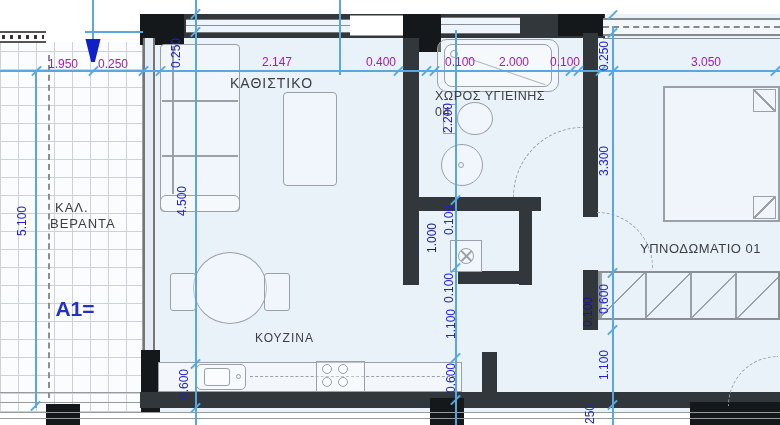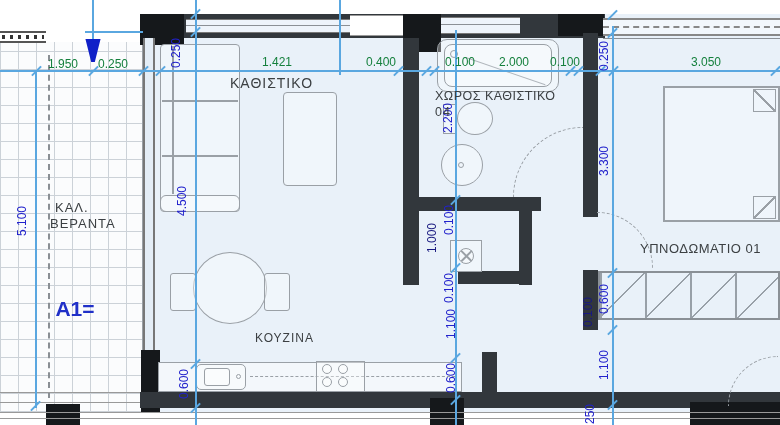--- a/index.html
+++ b/index.html
@@ -4,21 +4,21 @@
 <style>
   html,body{margin:0;padding:0;background:#fff;}
   #plan{position:relative;width:780px;height:425px;overflow:hidden;background:#fff;
         font-family:"Liberation Sans",sans-serif;}
   #plan *{position:absolute;box-sizing:border-box;}
   .fill{background:#e9f1f9;}
   .wall{background:#32373c;}
   .wall.blk{background:#15181b;}
   .dimline{background:#5aa7e0;}
   .tick{width:13px;height:2px;background:#5aa7e0;transform:rotate(-45deg);}
-  .dlh{color:#15803d;font-size:12px;height:14px;line-height:14px;text-align:center;white-space:nowrap;}
+  .dlh{color:#a21caf;font-size:12px;height:14px;line-height:14px;text-align:center;white-space:nowrap;}
   .dlv{color:#2222cc;font-size:12px;writing-mode:vertical-rl;transform:rotate(180deg);
        white-space:nowrap;text-align:center;line-height:13px;}
   .dlv.dark{color:#191980;}
   .rlabel{color:#3c4043;font-size:13px;letter-spacing:1px;white-space:nowrap;}
   .alabel{color:#2030c8;font-size:21px;font-weight:bold;text-align:center;white-space:nowrap;}
   .furn{border:1.5px solid #9aa0a6;background:rgba(255,255,255,0.35);}
   .thin{background:#9aa0a6;}
   .arc{border:1.5px dashed #9aa0a6;background:transparent;}
   .winline{background:#8b9096;}
 </style>
@@ -150,21 +150,21 @@
   <div class="tick" style="left:189px;top:31px;"></div>
   <div class="tick" style="left:189px;top:363px;"></div>
   <div class="tick" style="left:189px;top:407px;"></div>
 
   <div class="tick" style="left:29px;top:405px;"></div>
 
   <div style="left:84px;top:39px;width:18px;height:24px;background:#1020c8;clip-path:polygon(8% 0,92% 0,60% 96%,40% 96%);"></div>
 
   <div class="dlh" style="left:38px;top:57px;width:50px;">1.950</div>
   <div class="dlh" style="left:88px;top:57px;width:50px;">0.250</div>
-  <div class="dlh" style="left:252px;top:55px;width:50px;">1.421</div>
+  <div class="dlh" style="left:252px;top:55px;width:50px;">2.147</div>
   <div class="dlh" style="left:356px;top:55px;width:50px;">0.400</div>
   <div class="dlh" style="left:436px;top:55px;width:48px;">0.100</div>
   <div class="dlh" style="left:490px;top:55px;width:48px;">2.000</div>
   <div class="dlh" style="left:541px;top:55px;width:48px;">0.100</div>
   <div class="dlh" style="left:681px;top:55px;width:50px;">3.050</div>
 
   <div class="dlv" style="left:170px;top:33px;height:40px;">0.250</div>
   <div class="dlv" style="left:176px;top:178px;height:46px;">4.500</div>
   <div class="dlv" style="left:16px;top:198px;height:46px;">5.100</div>
   <div class="dlv" style="left:442px;top:95px;height:46px;">2.200</div>
@@ -175,21 +175,21 @@
   <div class="dlv" style="left:445px;top:358px;height:40px;">0.600</div>
   <div class="dlv" style="left:178px;top:364px;height:40px;">0.600</div>
   <div class="dlv" style="left:598px;top:35px;height:42px;">0.250</div>
   <div class="dlv" style="left:598px;top:138px;height:46px;">3.300</div>
   <div class="dlv" style="left:598px;top:280px;height:38px;">0.600</div>
   <div class="dlv dark" style="left:582px;top:292px;height:40px;">0.100</div>
   <div class="dlv" style="left:598px;top:343px;height:44px;">1.100</div>
   <div class="dlv" style="left:584px;top:399px;height:40px;">0.250</div>
 
   <div class="rlabel" style="left:230px;top:75px;width:160px;font-size:14px;">ΚΑΘΙΣΤΙΚΟ</div>
-  <div class="rlabel" style="left:435px;top:89px;width:160px;font-size:12.5px;letter-spacing:0.5px;">ΧΩΡΟΣ ΚΑΘΙΣΤΙΚΟ</div>
+  <div class="rlabel" style="left:435px;top:89px;width:160px;font-size:12.5px;letter-spacing:0.5px;">ΧΩΡΟΣ ΥΓΙΕΙΝΗΣ</div>
   <div class="rlabel" style="left:435px;top:105px;width:160px;font-size:12.5px;">04</div>
   <div class="rlabel" style="left:255px;top:331px;width:140px;font-size:12px;">ΚΟΥΖΙΝΑ</div>
   <div class="rlabel" style="left:640px;top:241px;width:142px;font-size:13px;letter-spacing:0.5px;">ΥΠΝΟΔΩΜΑΤΙΟ 01</div>
   <div class="rlabel" style="left:50px;top:216px;width:100px;">ΒΕΡΑΝΤΑ</div>
   <div class="rlabel" style="left:55px;top:200px;width:90px;">ΚΑΛ.</div>
 
   <div class="alabel" style="left:30px;top:297px;width:90px;">A1=</div>
 
 </div>
 

